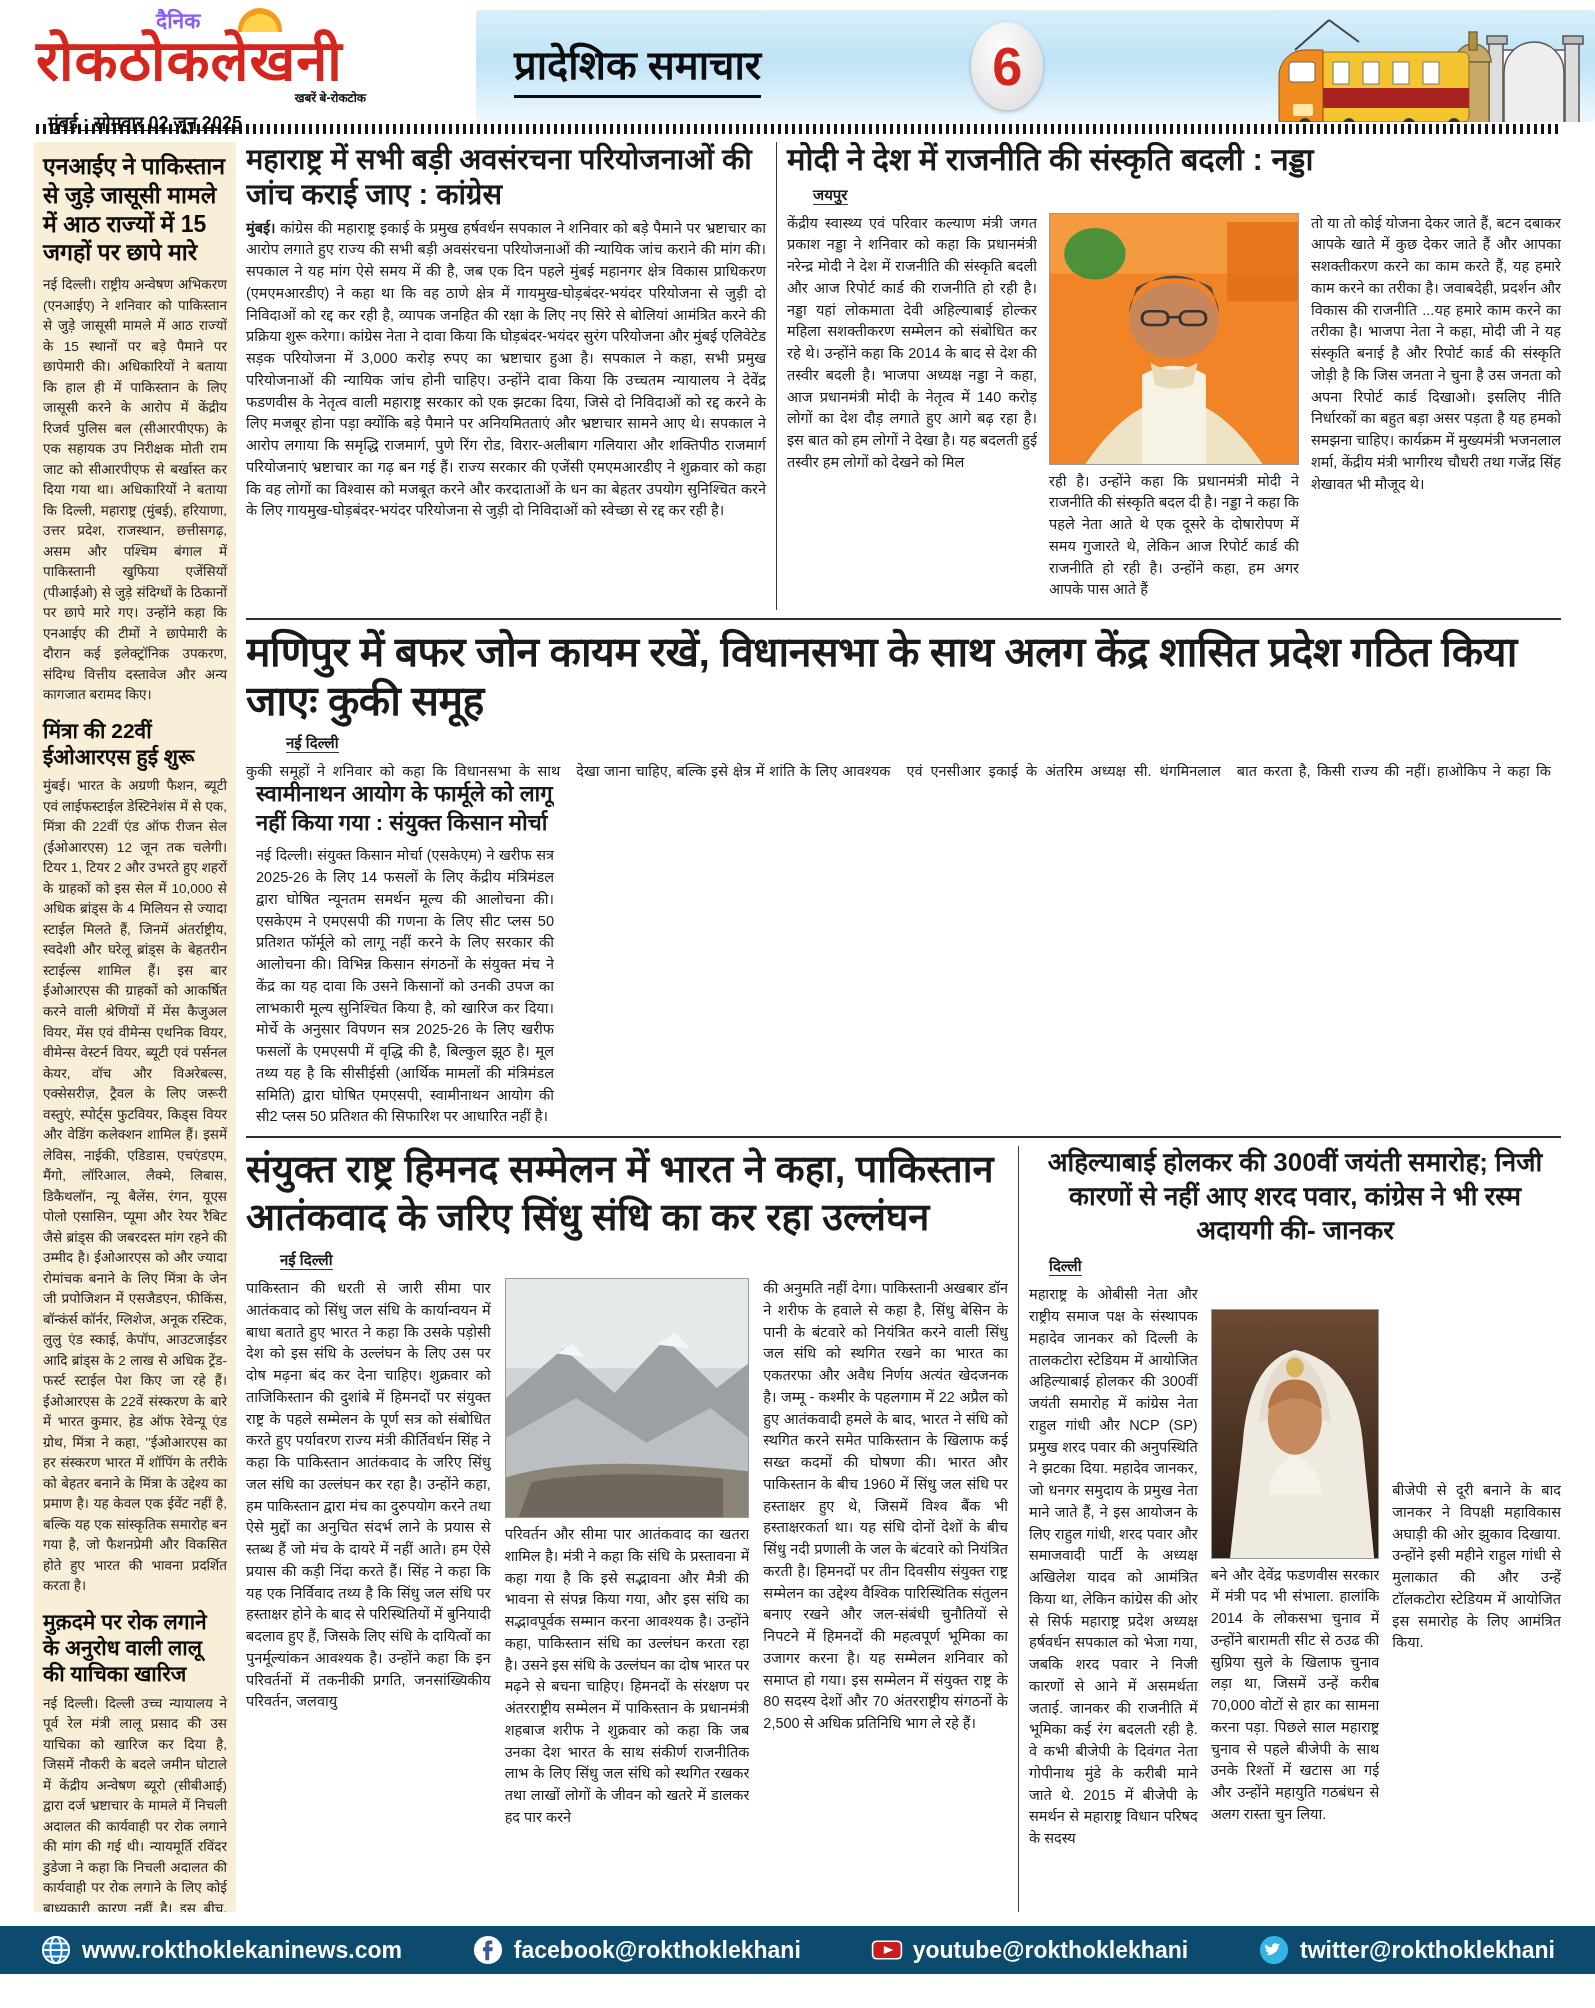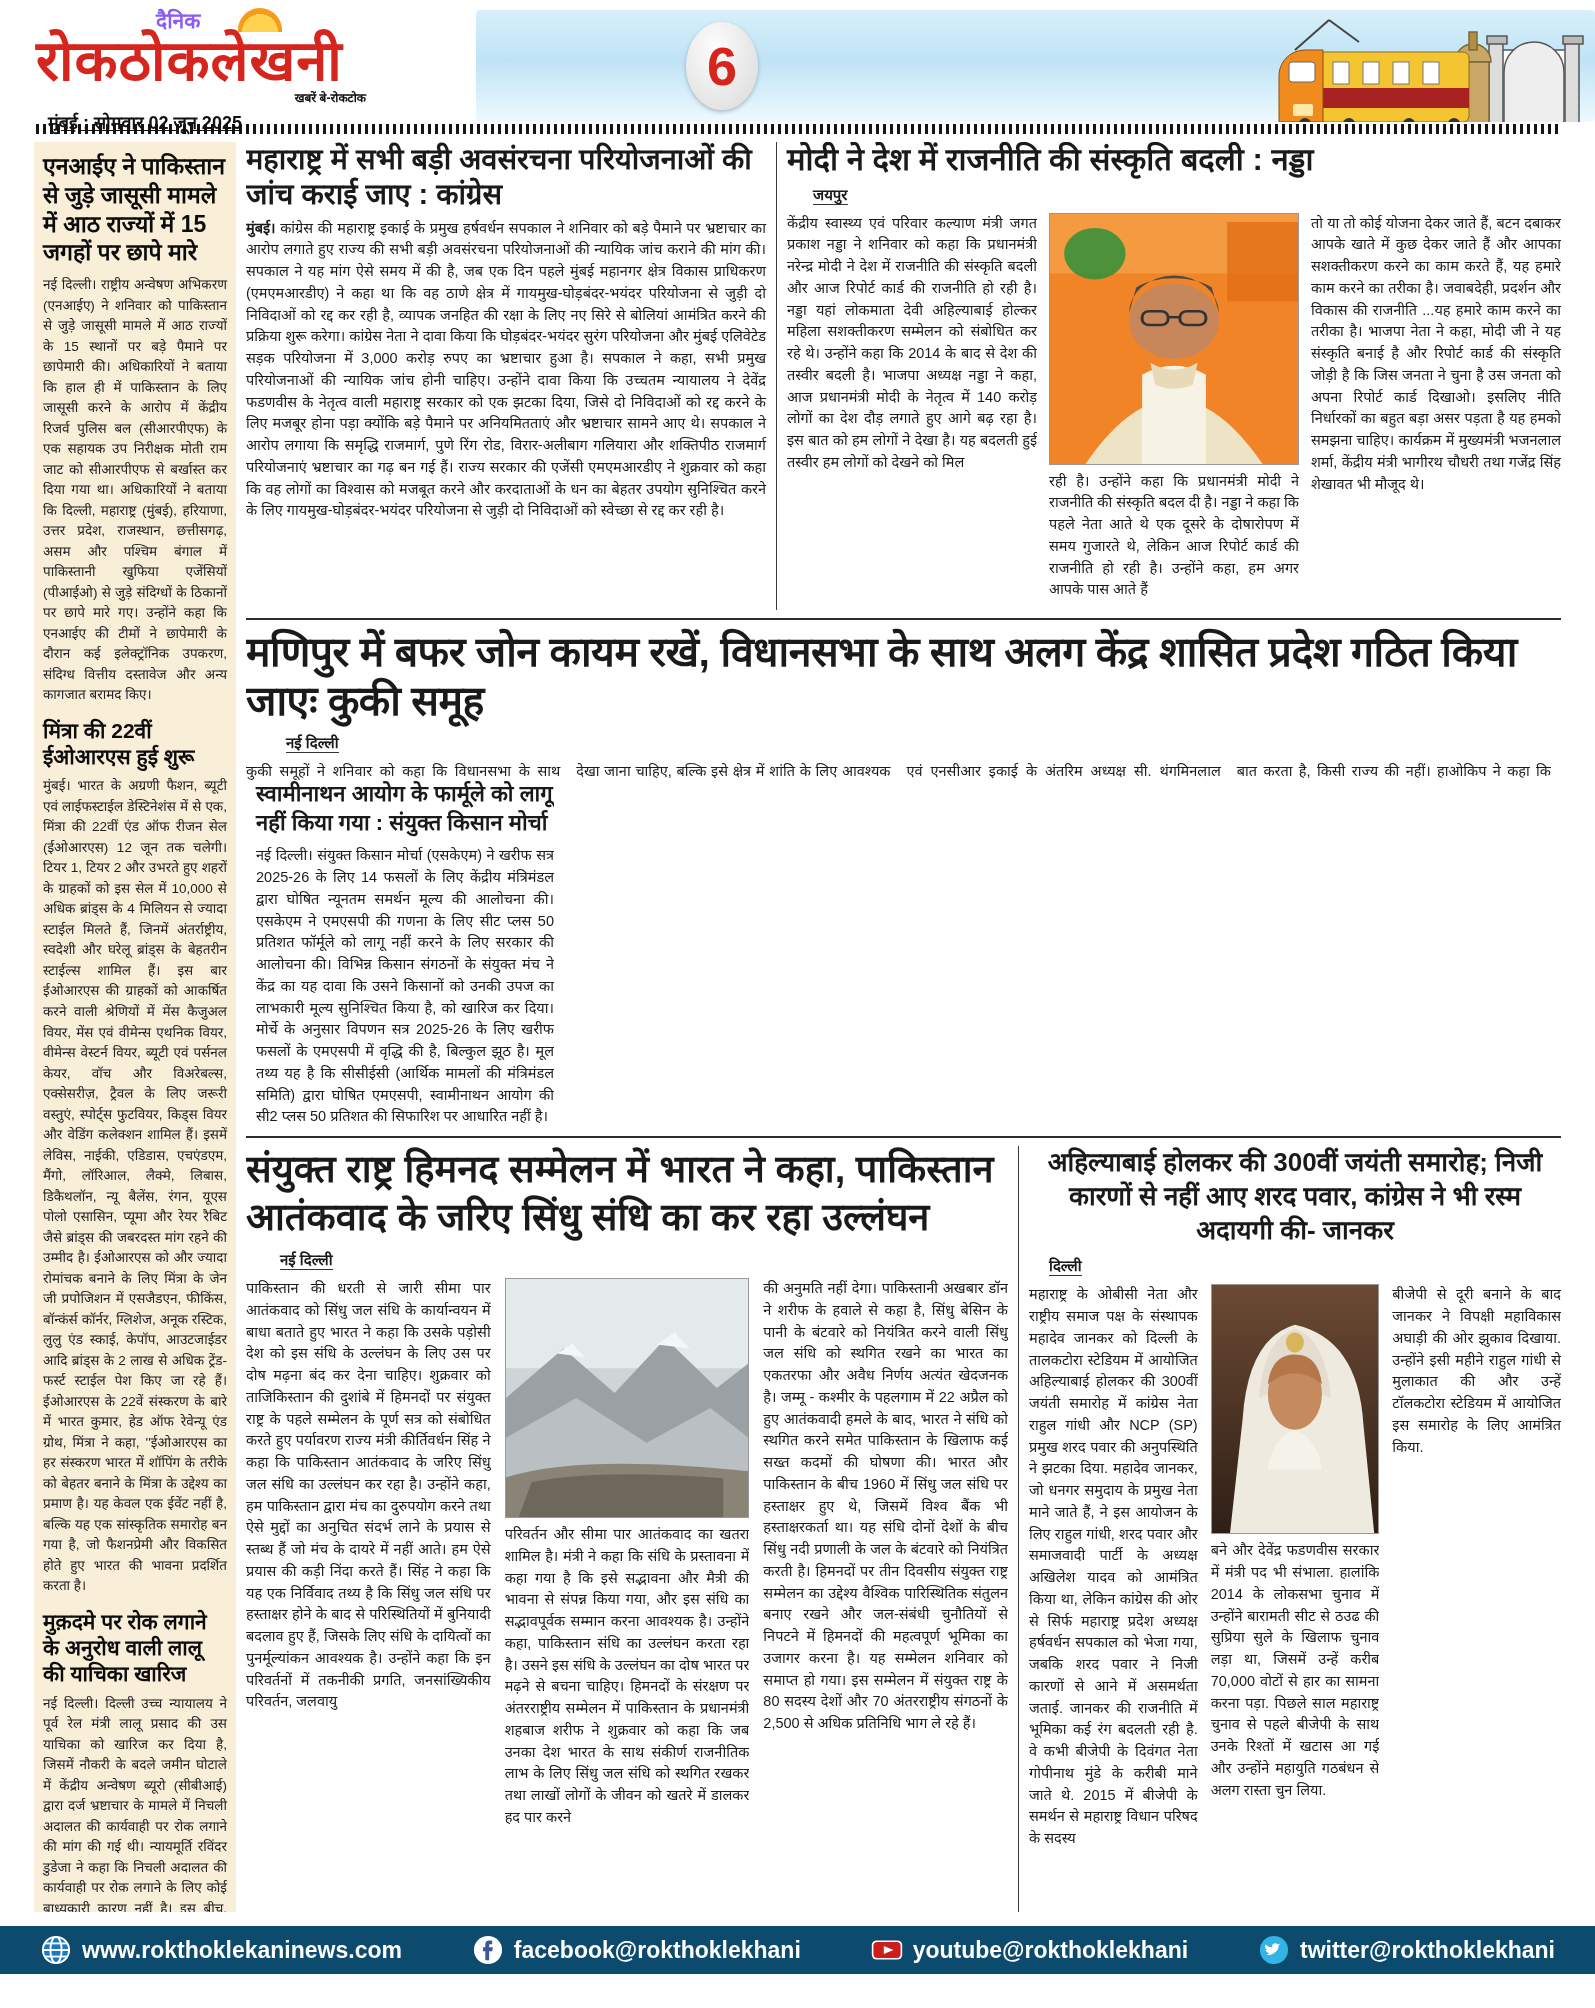--- a/index.html
+++ b/index.html
@@ -65,41 +65,42 @@
   .bottom-band { display:flex; flex:1; overflow:hidden; }
   .glacier { width:772px; padding-right:10px; overflow:hidden; flex-shrink:0; }
   .glacier h1 { font-size:38px; line-height:1.25; margin-bottom:6px; }
   .glacier .dateline { margin-left:34px; }
   .glacier-cols { display:flex; gap:14px; }
   .glacier-cols .gcol { flex:1; font-size:14.5px; line-height:1.5; text-align:justify; overflow:hidden; }
   .glacier-photo { width:100%; height:240px; margin-bottom:6px; }
   .jankar { flex:1; padding-left:10px; overflow:hidden; }
   .jankar h1 { font-size:26px; line-height:1.3; margin-bottom:6px; text-align:center; }
   .jankar .dateline { margin-left:20px; }
-  .jankar-cols { display:flex; gap:13px; }
+  .jankar-cols { display:flex; gap:13px;align-items:center; }
   .jankar-cols .jcol { flex:1; font-size:14.5px; line-height:1.5; text-align:justify; overflow:hidden; }
   .portrait { width:100%; height:250px; margin-bottom:6px; }
 
   
   .footer { position:absolute; left:0; right:0; bottom:34px; height:48px; background:#0c4a6e; display:flex; align-items:center; justify-content:space-between; padding:0 40px; }
   .footer .fitem { display:flex; align-items:center; gap:10px; color:#fff; font-size:23px; font-weight:bold; white-space:nowrap; }
   .icon-badge { width:32px; height:32px; display:flex; align-items:center; justify-content:center; }
 </style>
 </head>
 <body>
 
 <div class="header">
   <div class="masthead">
     <div class="daily">दैनिक</div>
     <div class="sun"></div>
     <div class="title">रोकठोकलेखनी</div>
     <div class="tagline">खबरें बे-रोकटोक</div>
     <div class="edition">मुंबई : सोमवार 02 जून 2025</div>
   </div>
   <div class="banner">
+    <div class="section-title">प्रादेशिक समाचार</div>
     <div class="page-circle">
       <span>6</span>
     </div>
     <svg class="skyline" viewBox="0 0 330 118" width="330" height="118">
 
       <g stroke="#555" fill="#fff" stroke-width="1.5">
         <rect x="235" y="38" width="80" height="78"></rect>
         <path d="M245 116 V60 a30 30 0 0 1 60 0 V116" fill="#eee"></path>
         <rect x="230" y="30" width="14" height="86" fill="#ddd"></rect>
         <rect x="306" y="30" width="14" height="86" fill="#ddd"></rect>

